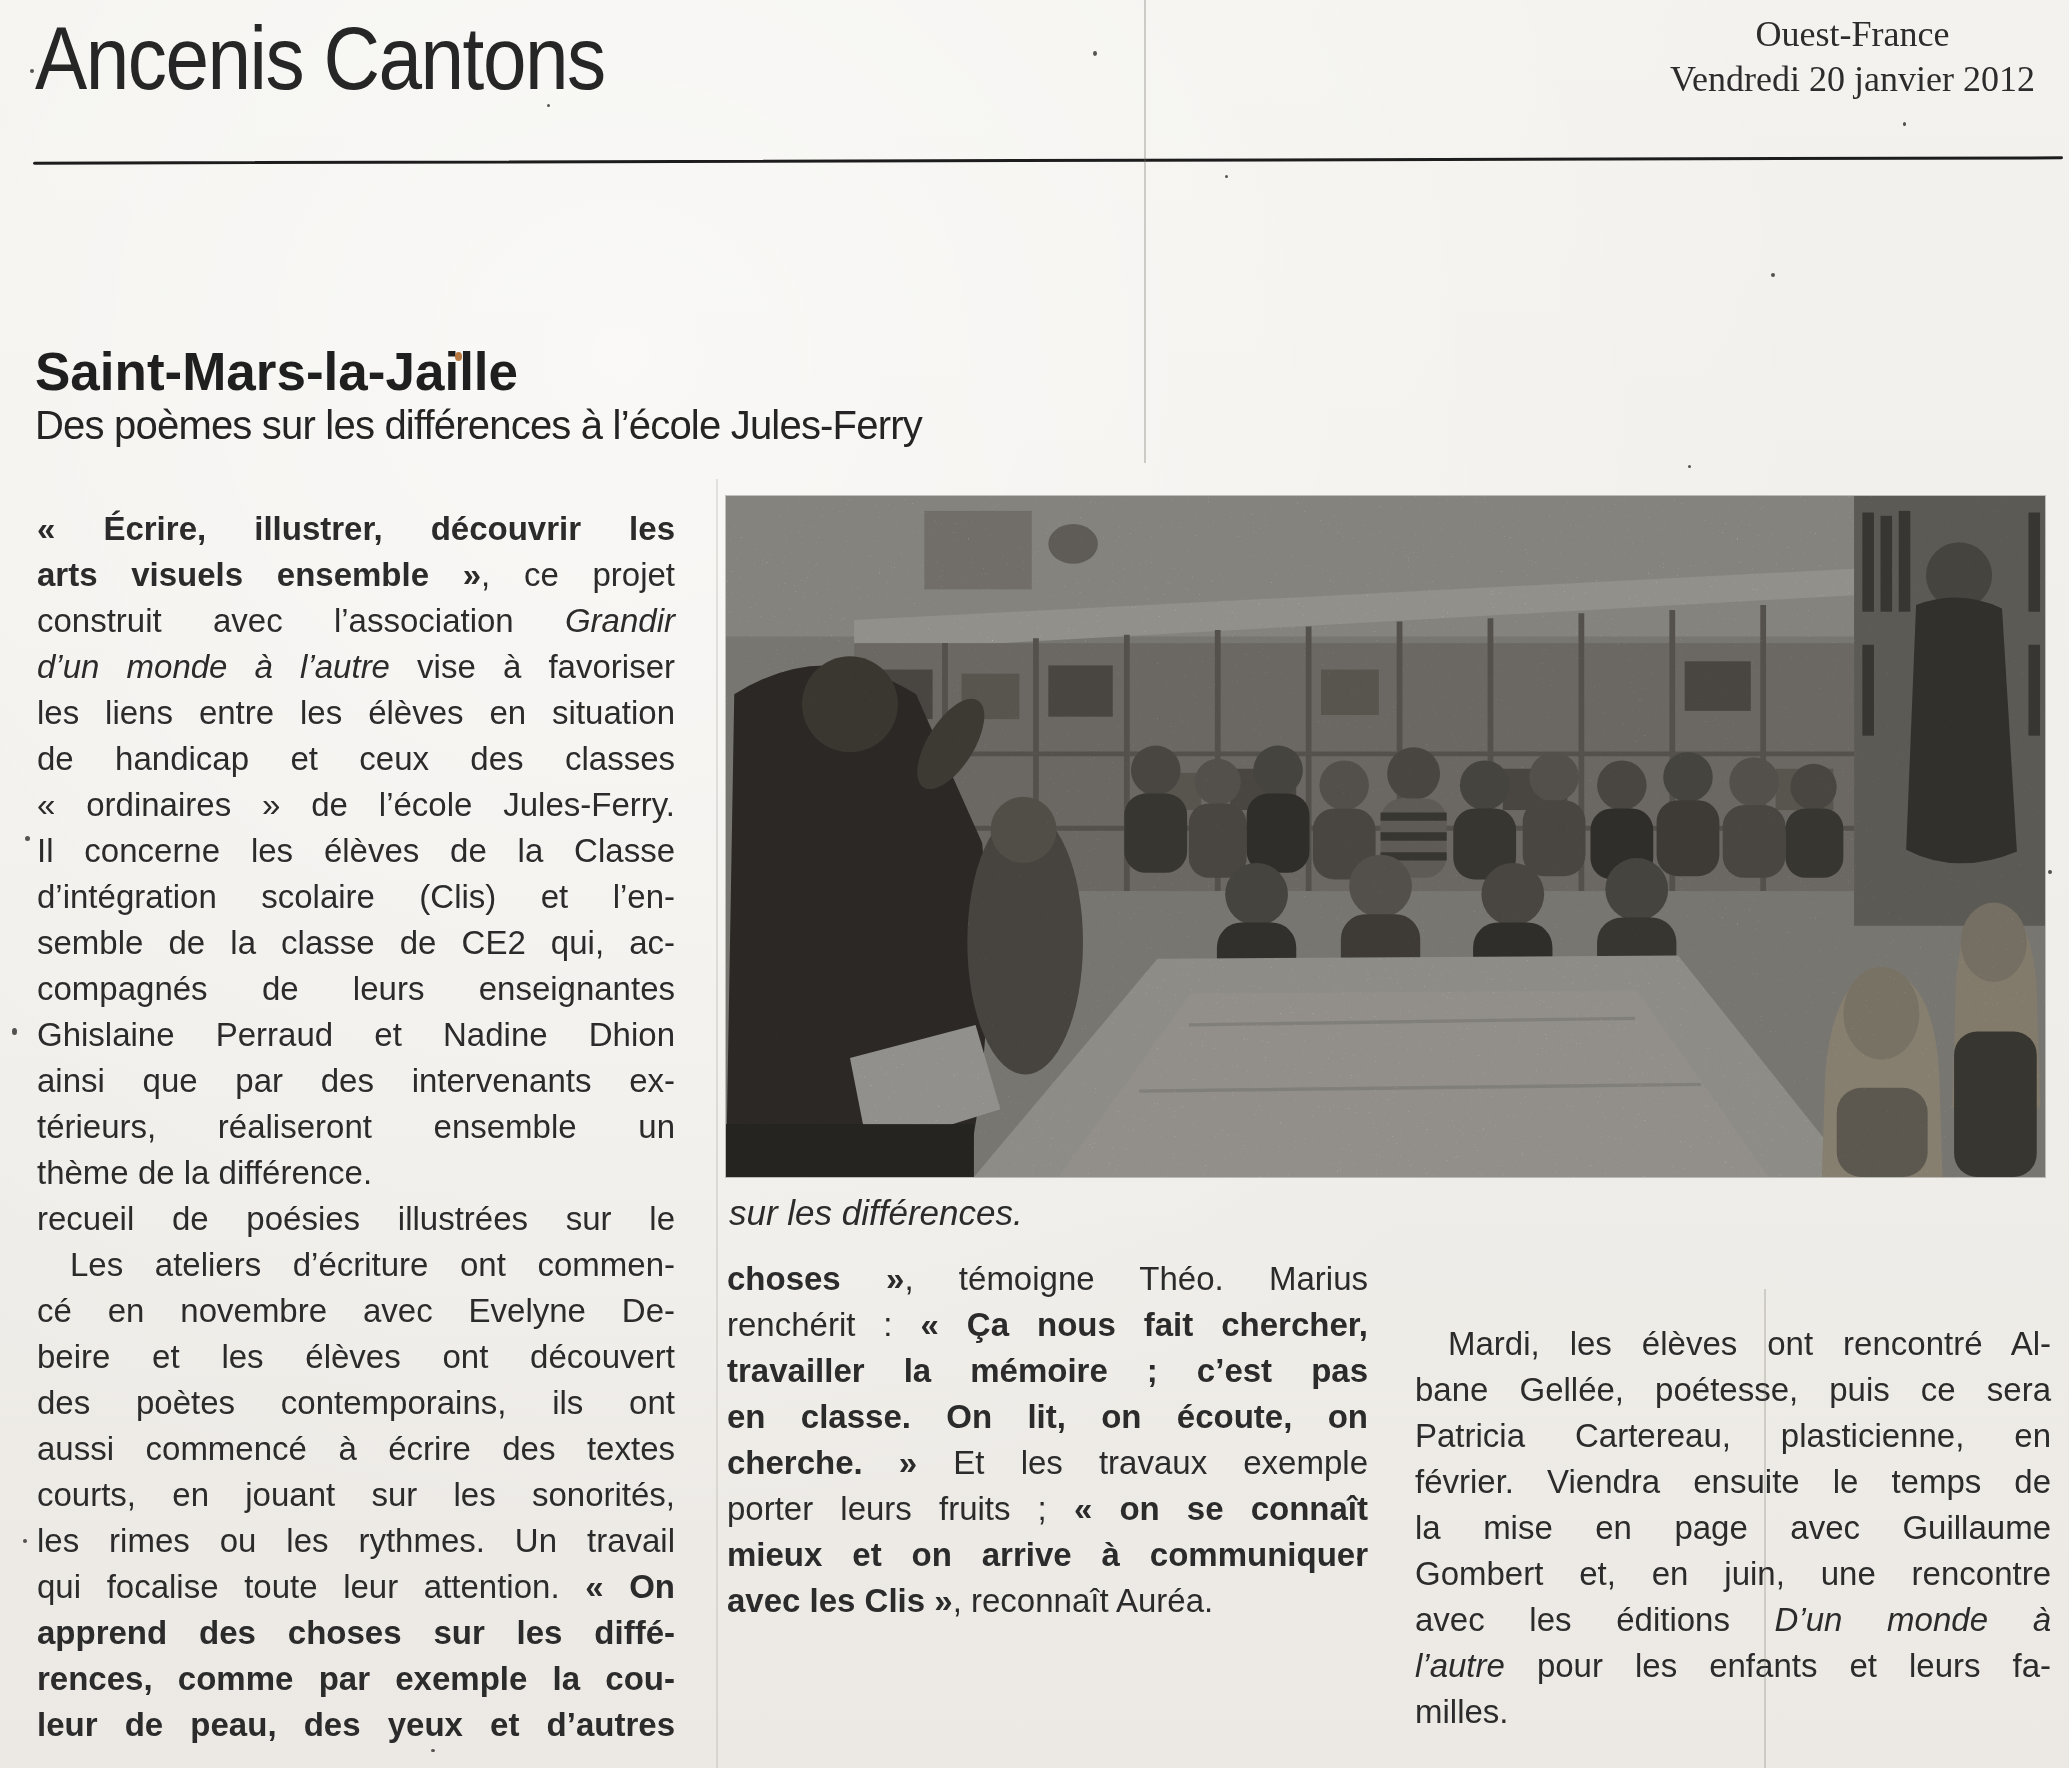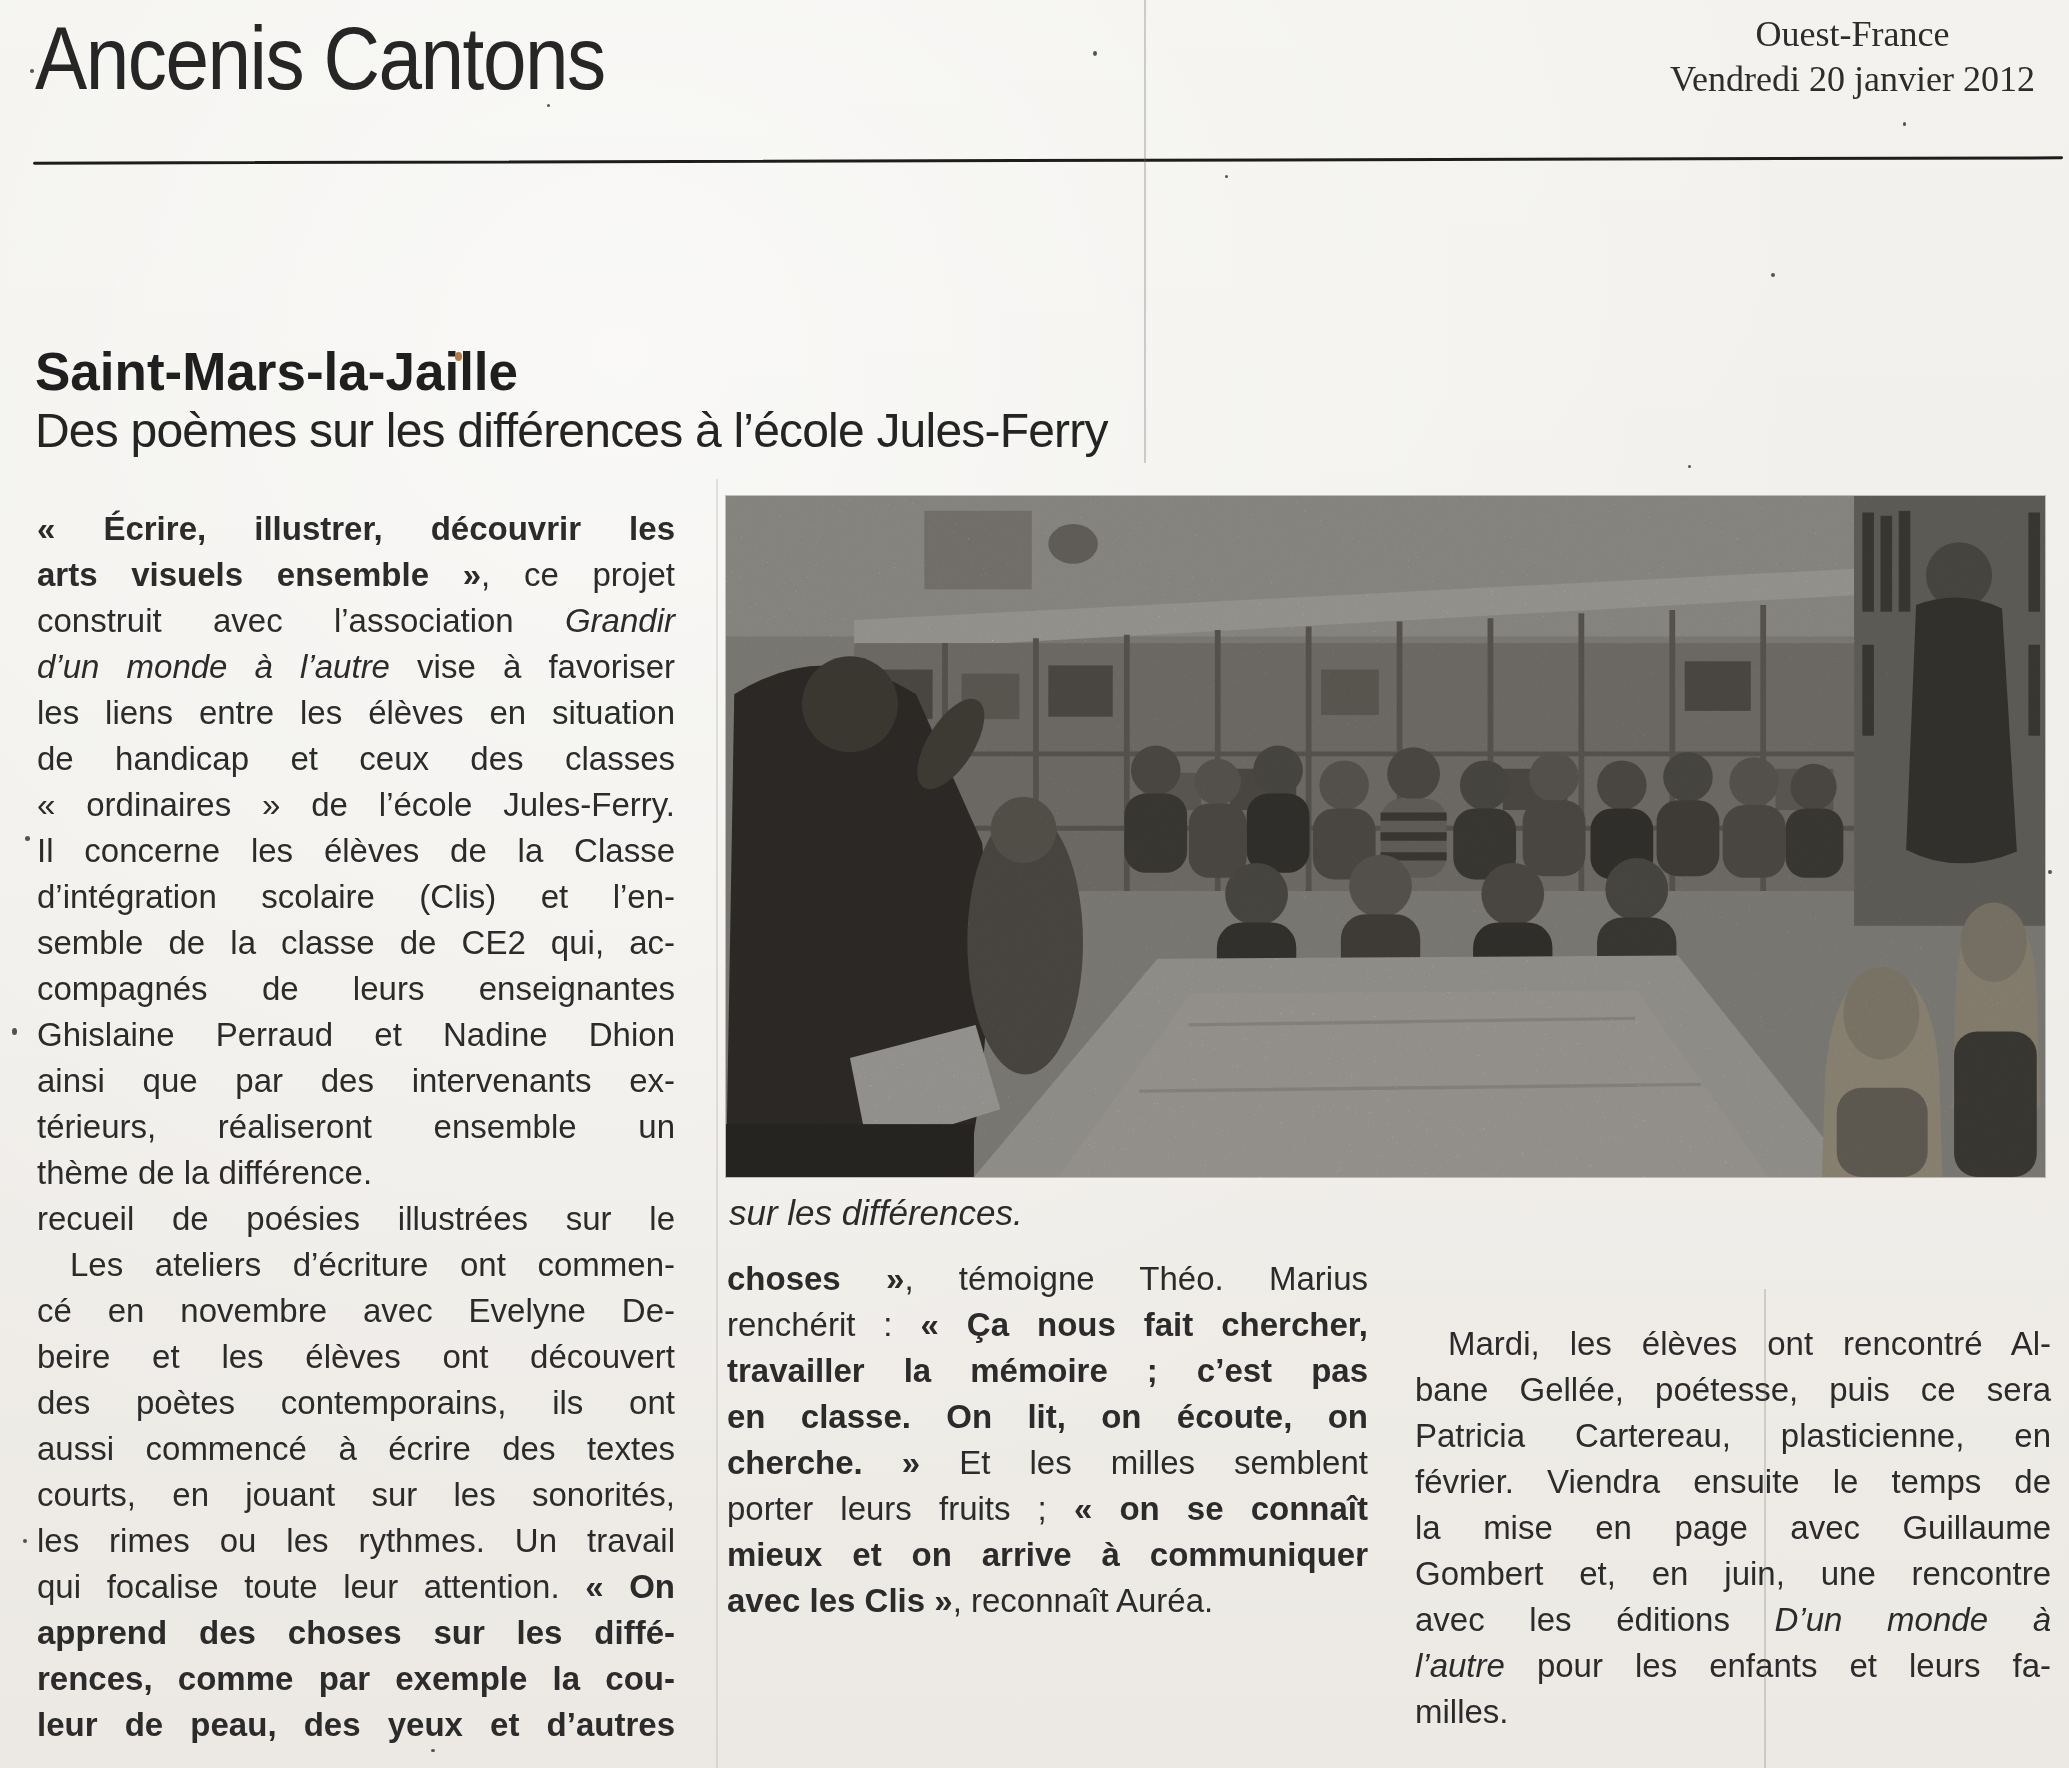--- a/index.html
+++ b/index.html
@@ -30,21 +30,21 @@
     position:absolute;left:33px;right:6.6px;top:159px;height:3.3px;
     background:#1d1d1d;transform:rotate(-.15deg);border-radius:1.7px;
   }
   
   .town{
     position:absolute;left:35px;top:316px;
     font-size:53px;font-weight:700;color:#1f1f1f;letter-spacing:0;margin-top:25px;
   }
   .headline{
     position:absolute;left:35px;top:403px;
-    font-size:48px;font-weight:400;color:#242424;letter-spacing:-0.8px;white-space:nowrap;
+    font-size:40px;font-weight:400;color:#242424;letter-spacing:-0.8px;white-space:nowrap;
   }
   
   .col{
     position:absolute;font-size:33px;color:#2b2b2b;
   }
   .col1{left:37px;top:506px;width:638px;}
   .col2{left:727px;top:1256px;width:641px;}
   .col3{left:1415px;top:1321px;width:636px;}
   .line{
     line-height:46px;height:46px;
@@ -224,21 +224,21 @@
 
   <figcaption class="caption">
     <div>sur les différences.</div>
   </figcaption>
 
   <div class="col col2">
       <div class="line"><span class="b">choses »</span><span>, témoigne Théo. Marius</span></div>
       <div class="line"><span>renchérit : </span><span class="b">« Ça nous fait chercher,</span></div>
       <div class="line"><span class="b">travailler la mémoire ; c’est pas</span></div>
       <div class="line"><span class="b">en classe. On lit, on écoute, on</span></div>
-      <div class="line"><span class="b">cherche. »</span><span> Et les milles semblent</span></div>
+      <div class="line"><span class="b">cherche. »</span><span> Et les travaux exemple</span></div>
       <div class="line"><span>porter leurs fruits ; </span><span class="b">« on se connaît</span></div>
       <div class="line"><span class="b">mieux et on arrive à communiquer</span></div>
       <div class="line last"><span class="b">avec les Clis »</span><span>, reconnaît Auréa.</span></div>
     </div>
   <div class="col col3">
       <div class="line indent"><span>Mardi, les élèves ont rencontré Al-</span></div>
       <div class="line"><span>bane Gellée, poétesse, puis ce sera</span></div>
       <div class="line"><span>Patricia Cartereau, plasticienne, en</span></div>
       <div class="line"><span>février. Viendra ensuite le temps de</span></div>
       <div class="line"><span>la mise en page avec Guillaume</span></div>

